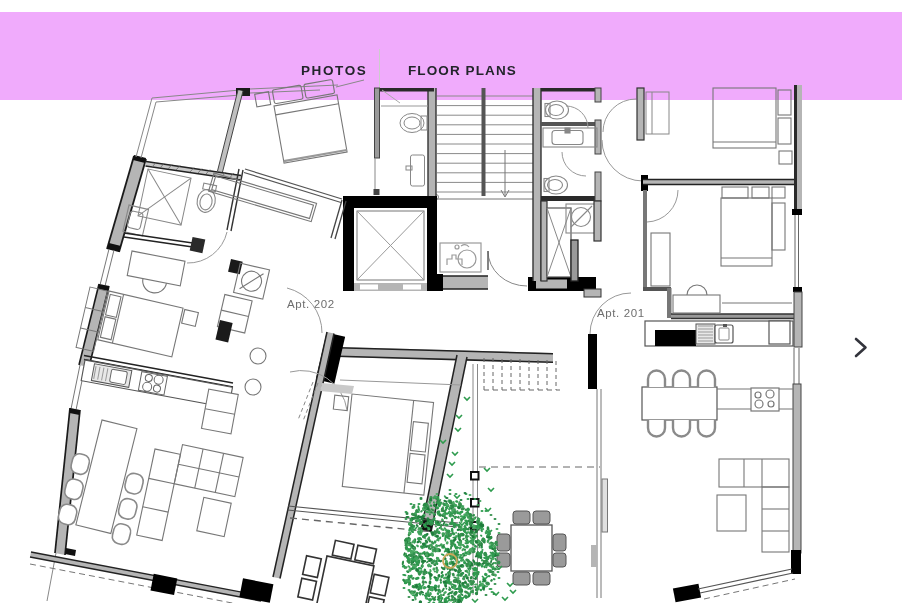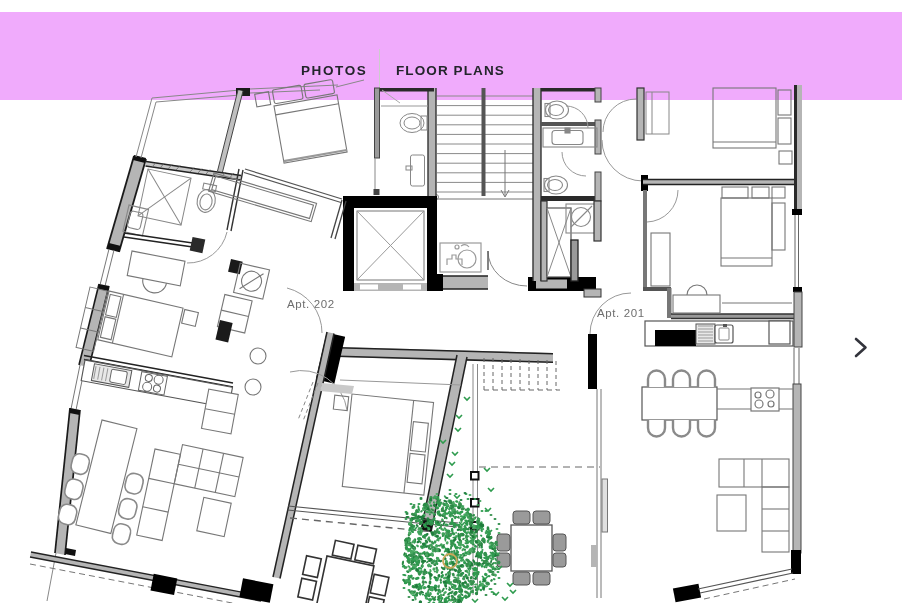--- a/index.html
+++ b/index.html
@@ -11,21 +11,21 @@
 </style>
 </head>
 <body>
 
 <div class="tabs">
 
 <div class="tab" style="left:301px;">PHOTOS</div>
 
 <div class="tabdiv"></div>
 
-<div class="tab" style="left:396px;letter-spacing:1.1px;">FLOOR PLANS</div>
+<div class="tab" style="left:408px;letter-spacing:1.1px;">FLOOR PLANS</div>
 </div>
 
 <svg width="902" height="603" viewBox="0 0 902 603">
 <g id="plan">
 
 <g stroke="#8a8a8a" stroke-width="1" fill="none">
 <line x1="437" y1="96" x2="533" y2="96"></line>
         <line x1="437" y1="105.6" x2="533" y2="105.6"></line>
 <line x1="437" y1="115.2" x2="533" y2="115.2"></line>
         <line x1="437" y1="124.8" x2="533" y2="124.8"></line>

